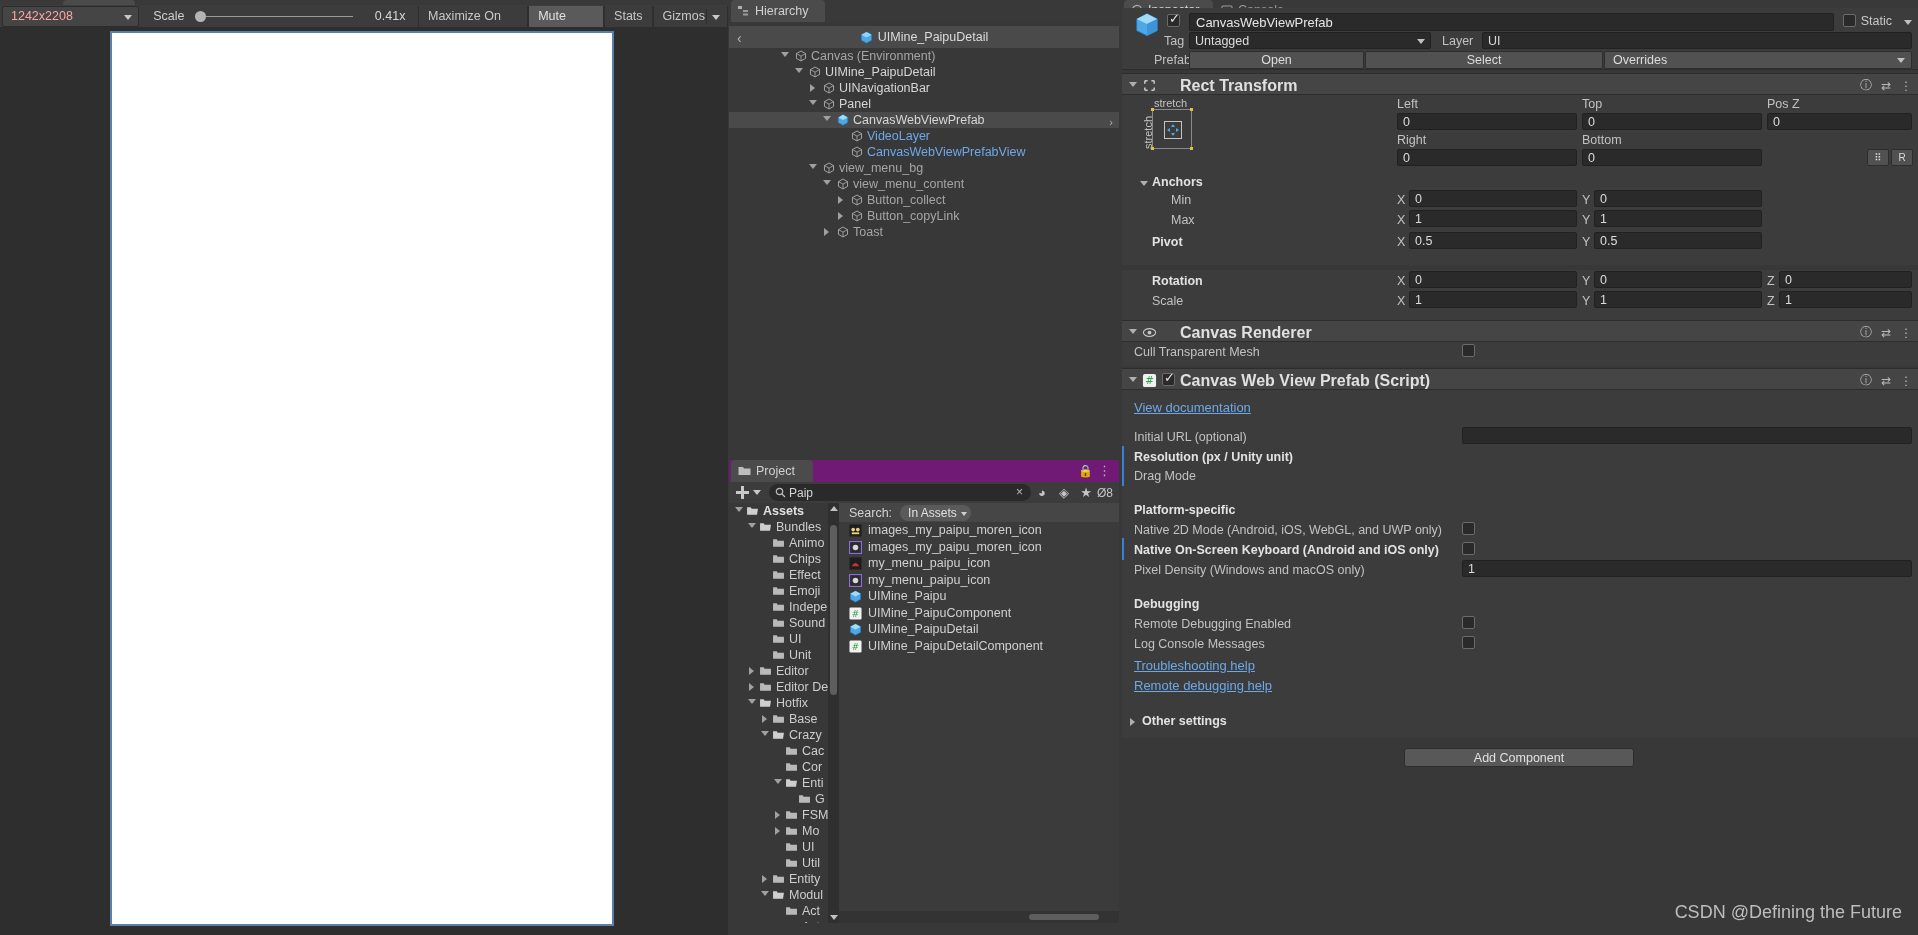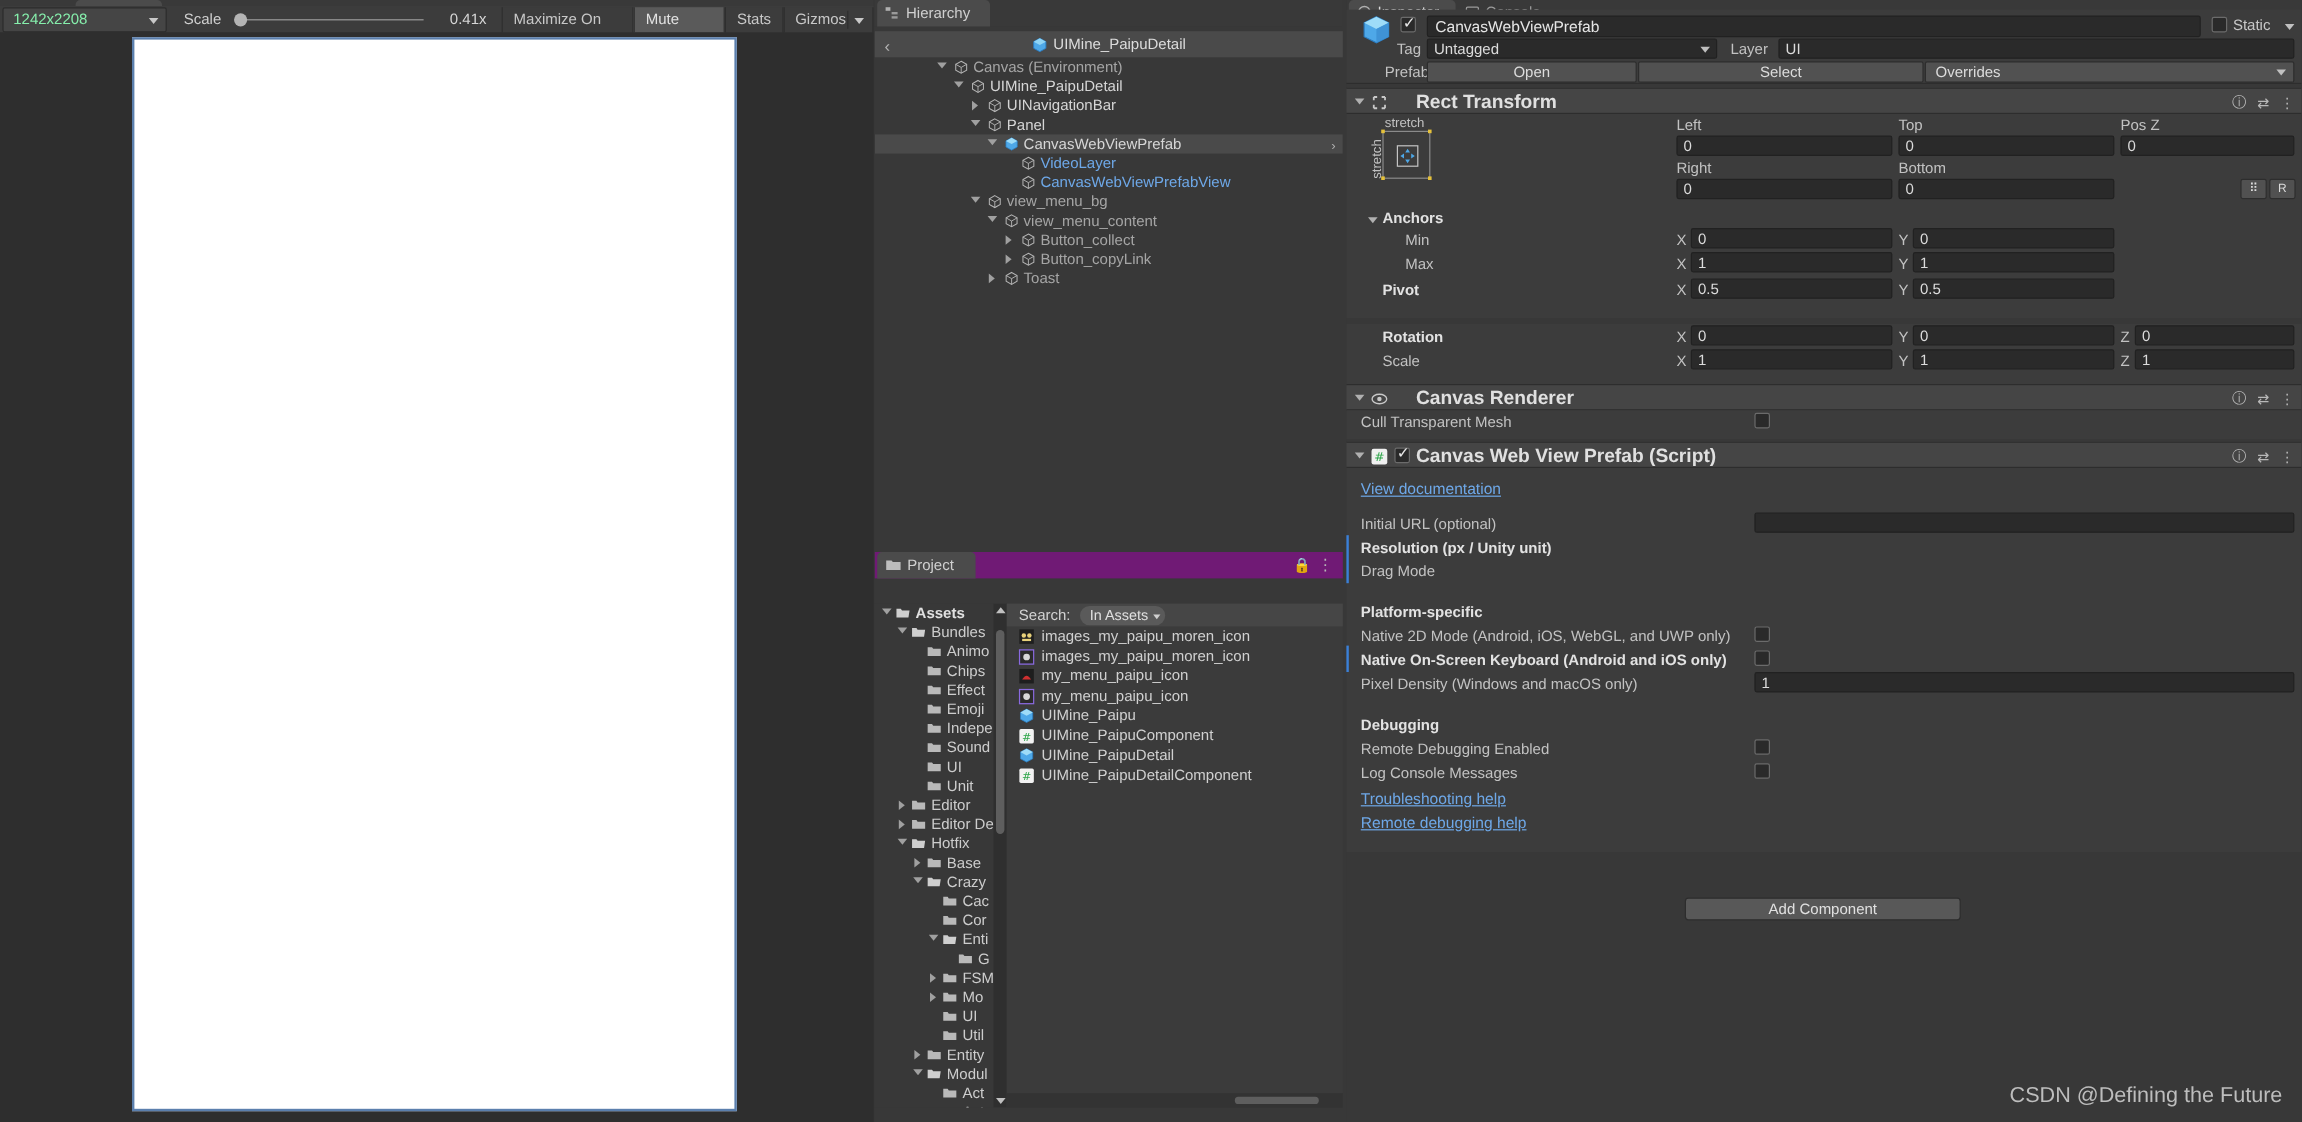--- a/index.html
+++ b/index.html
@@ -19,21 +19,21 @@
   .gv-tabs{ position:absolute; left:0; top:0; height:22px; width:728px; background:#393939; }
   .gv-tab{ position:absolute; top:0; height:22px; line-height:22px; padding:0 14px 0 24px;
            font-size:12.5px; color:#b4b4b4; }
   .gv-tab.active{ background:#4b4b4b; color:#e4e4e4; border-radius:4px 4px 0 0; }
   .gv-tab .ti{ position:absolute; left:7px; top:5px; width:12px; height:12px; }
 
   .gv-toolbar{ position:absolute; left:0; top:5px; width:728px; height:22px;
                background:#3c3c3c; display:flex; align-items:center; }
   .tb-dd{ position:relative; width:152px; height:21px; background:#454545; border:1px solid #2c2c2c;
           border-radius:2px; margin-left:2px; display:flex; align-items:center; padding-left:8px;
-          font-size:12.5px; color:#86efac;}
+          font-size:12.5px; color:#fca5a5;}
   .tb-dd .caret{ position:absolute; right:6px; top:8px; border-left:4px solid transparent;
           border-right:4px solid transparent; border-top:5px solid #c8c8c8; }
   .tb-sep{ width:9px; }
   .tb-scalelabel{ font-size:12.5px; color:#cfcfcf; margin-left:6px; }
   .tb-slider{ position:relative; width:180px; height:18px; margin-left:7px; }
   .tb-slider .track{ position:absolute; left:12px; right:0; top:9px; height:1px; background:#9b9b9b; }
   .tb-slider .knob{ position:absolute; left:4px; top:4px; width:11px; height:11px; border-radius:50%;
                     background:#b4b4b4; }
   .tb-scaleval{ font-size:12.5px; color:#d7d7d7; margin-left:10px; width:48px; text-align:right;}
   .tb-btn{ height:21px; line-height:20px; padding:0 9px; font-size:12.5px;
@@ -397,20 +397,43 @@
   <div id="project-panel">
     <div class="p-tabs">
       <div class="p-tab">
         <svg class="fi" width="13" height="11" viewBox="0 0 13 11">
           <path d="M0.5 2 L5 2 L6 3.4 L12.5 3.4 L12.5 10 L0.5 10 Z" fill="#bdbdbd"></path>
         </svg>
         <span>Project</span>
       </div>
       <span class="p-lock">🔒</span>
       <span class="p-kebab">⋮</span>
+    </div>
+    <div class="p-toolbar">
+      <div class="plus-btn" style="margin-left:4px;width:30px;">
+        <span class="plus-glyph"></span>
+        <span class="plus-car"></span>
+      </div>
+      <div class="p-search">
+        <svg class="mag" width="11" height="11" viewBox="0 0 11 11">
+          <circle cx="4.5" cy="4.5" r="3.2" fill="none" stroke="#bbb" stroke-width="1.2"></circle>
+          <line x1="7" y1="7" x2="10" y2="10" stroke="#bbb" stroke-width="1.2"></line>
+        </svg>
+        <span>Paip</span>
+        <span class="xb">×</span>
+      </div>
+      <div class="p-filters">
+        <span class="p-filt">◕</span>
+        <span class="p-filt">◈</span>
+        <span class="p-filt">★</span>
+        <span class="p-hid">
+          <span>Ø</span>
+          <span>8</span>
+        </span>
+      </div>
     </div>
 
     <div class="p-body">
       <div class="p-tree">
         <div id="project-tree-rows">
             <div class="ptrow">
               <span class="arrow down" style="left:6px"></span>
               <svg class="fld" style="left:17px" viewBox="0 0 13 11">
                 <path d="M0.5 1.5 L4.5 1.5 L5.6 3 L12.5 3 L11.5 9.5 L0.5 9.5 Z" fill="#cfcfcf"></path>
               </svg>
@@ -829,19 +852,23 @@
       <span class="lblr" style="left:12px;top:227px;">Remote Debugging Enabled</span>
       <span class="cbsq" style="left:340px;top:226px;"></span>
 
       <span class="lblr" style="left:12px;top:247px;">Log Console Messages</span>
       <span class="cbsq" style="left:340px;top:246px;"></span>
 
       <a class="lnk" style="left:12px;top:268px;" href="#">Troubleshooting help</a>
       <a class="lnk" style="left:12px;top:288px;" href="#">Remote debugging help</a>
     </div>
 
+    <div class="i-body" style="top:710px;height:28px;">
+      <span style="position:absolute;left:8px;top:8px;border-top:4.5px solid transparent;border-bottom:4.5px solid transparent;border-left:5px solid #b0b0b0;"></span>
+      <span class="lblr boldlbl" style="left:20px;top:4px;">Other settings</span>
+    </div>
 
     <div class="addcomp" style="top:748px;">Add Component</div>
 
     <div class="watermark">CSDN @Defining the Future</div>
   </div>
 
 </div>
 
 </body></html>

